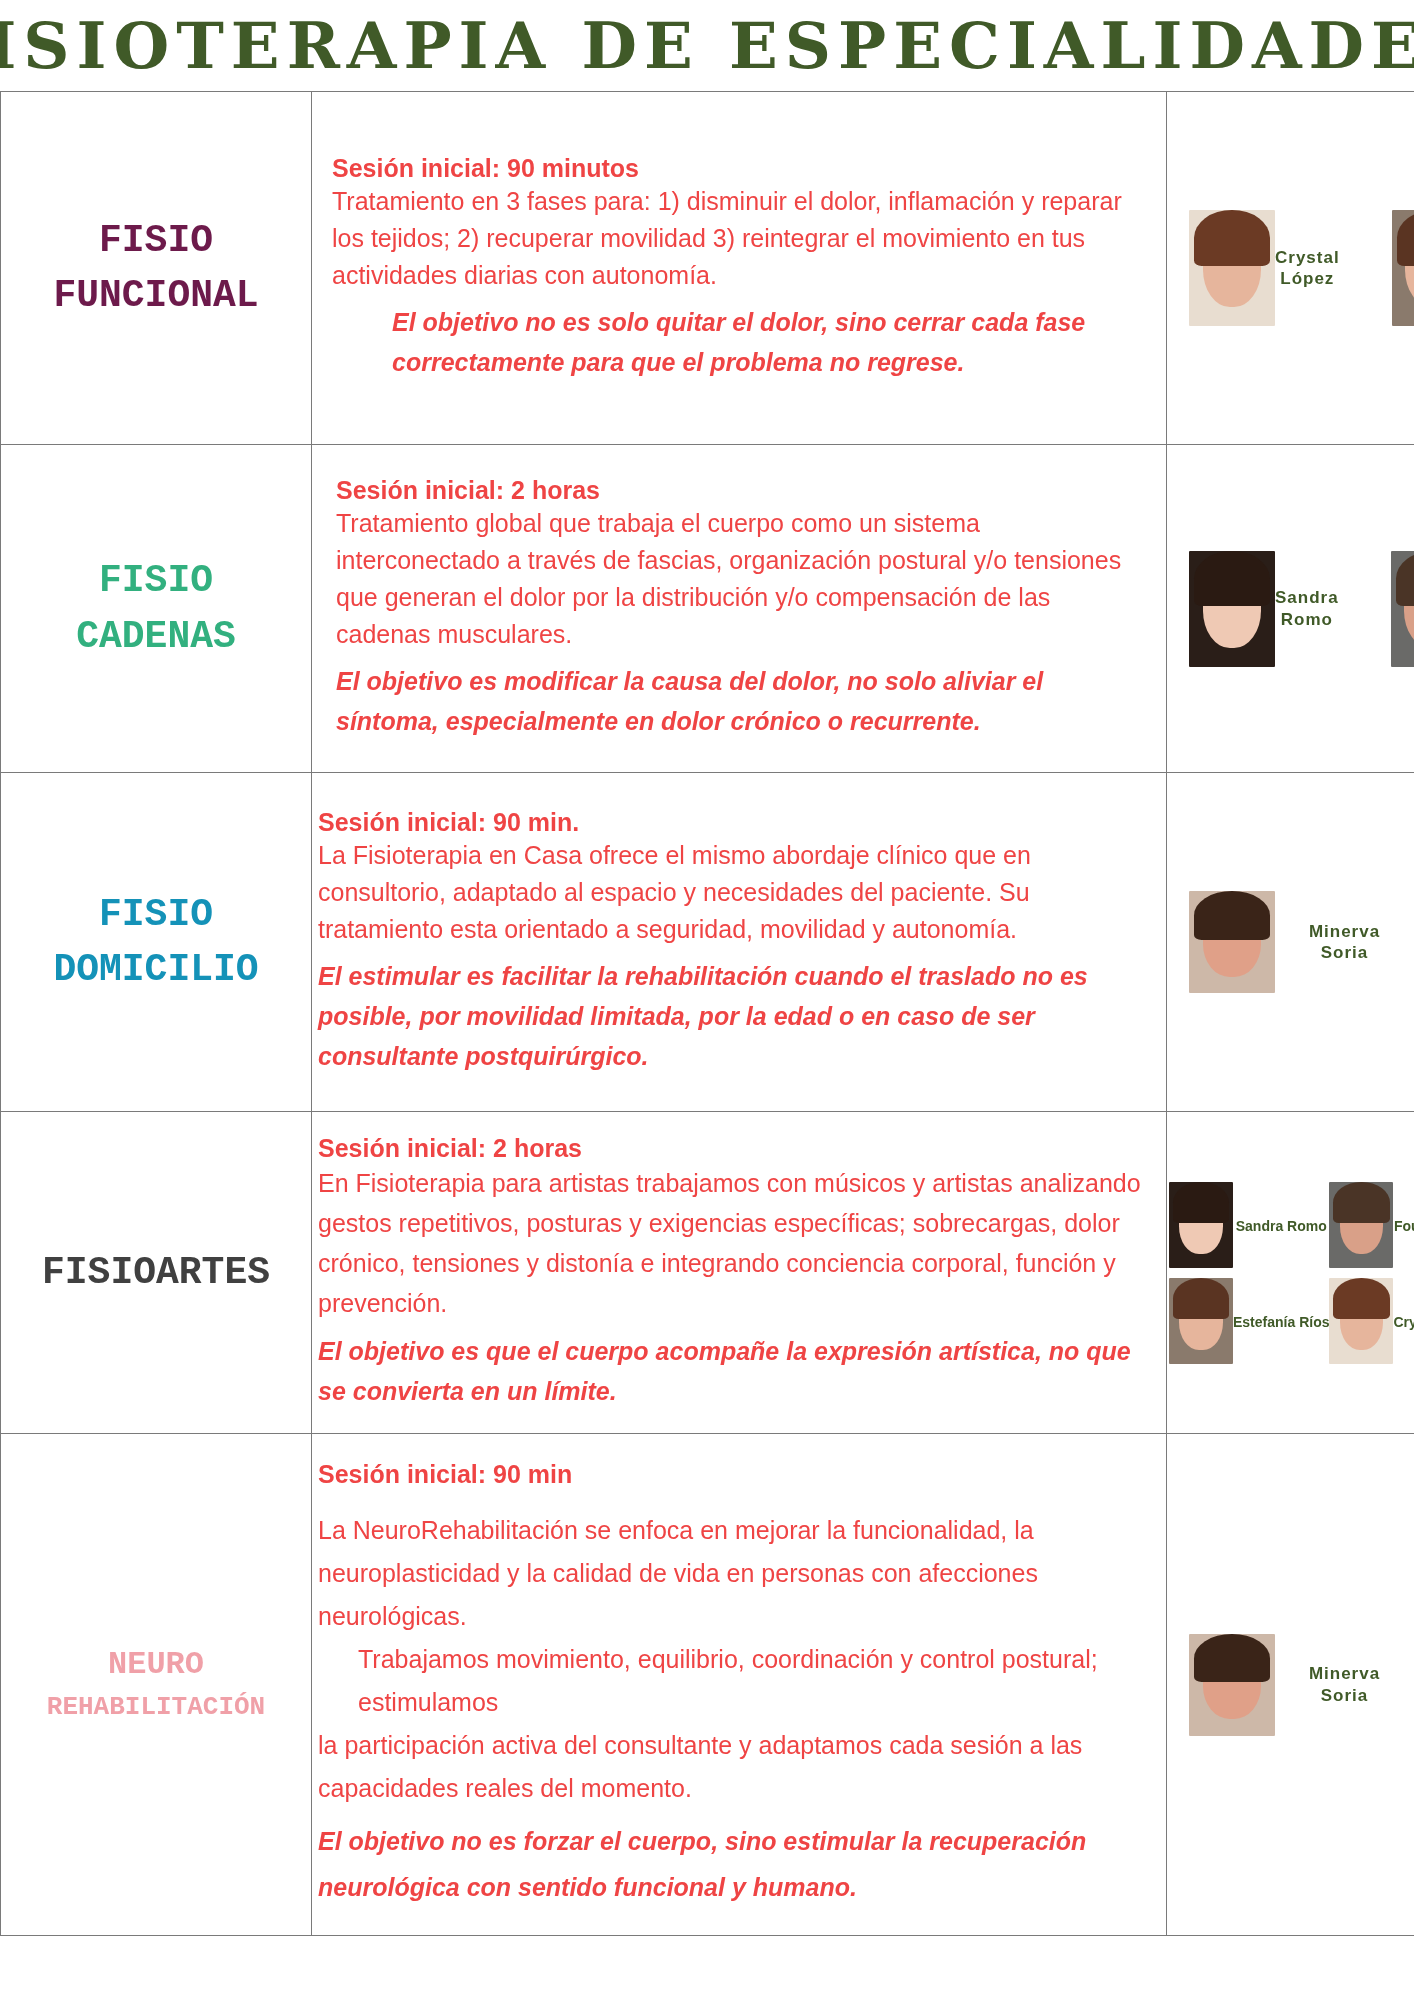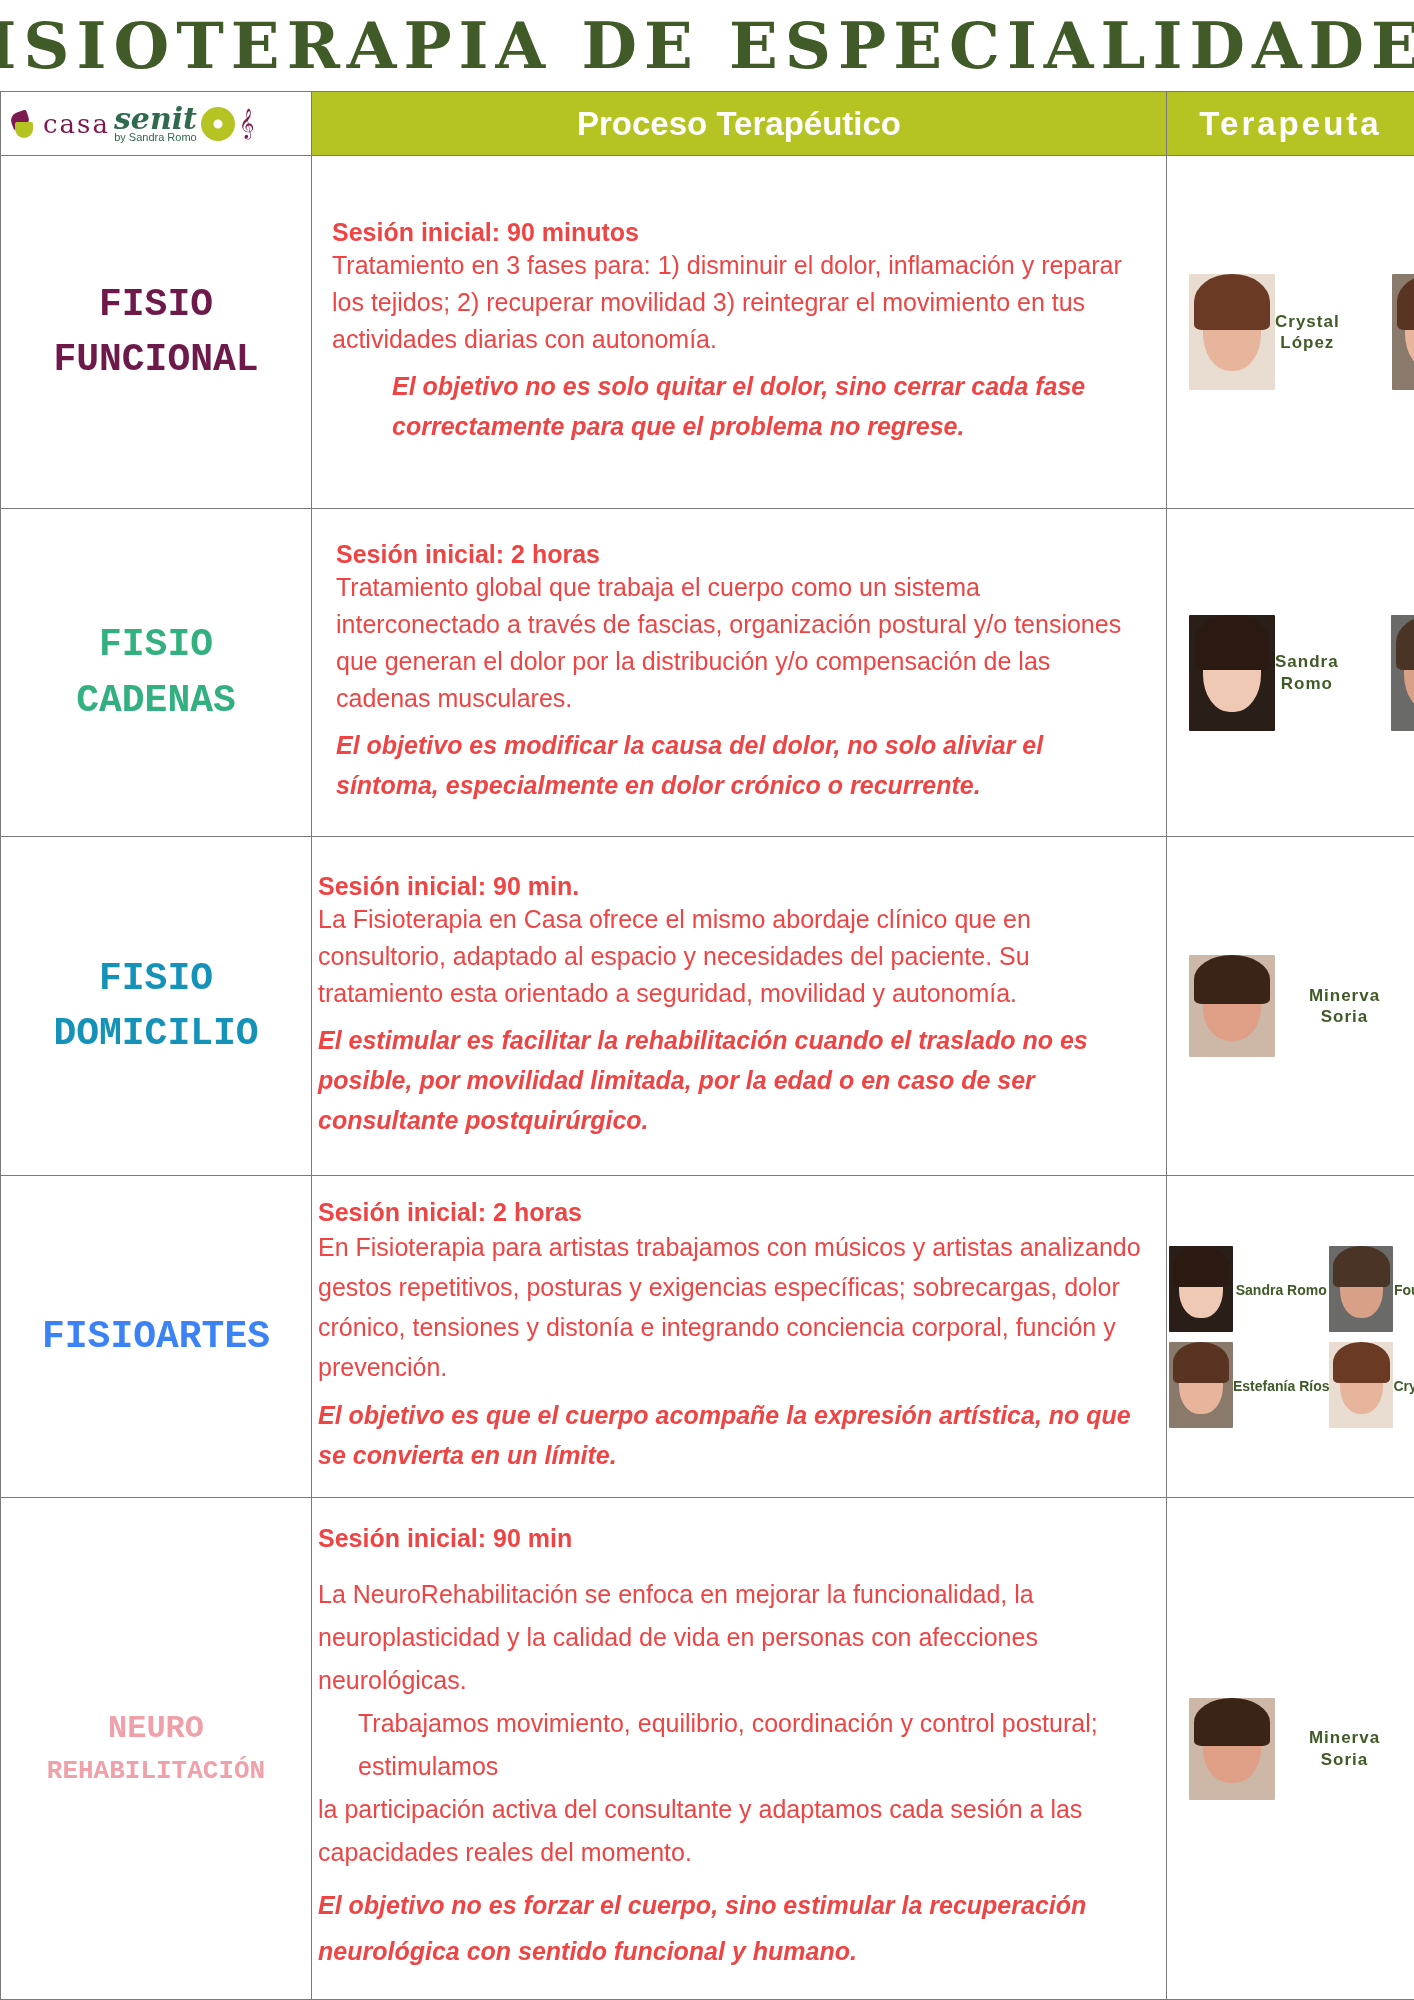--- a/index.html
+++ b/index.html
@@ -52,39 +52,20 @@
 
 <div class="page-title">FISIOTERAPIA DE ESPECIALIDADES</div>
 
 <table class="grid">
   <colgroup>
       <col class="c1">
       <col class="c2">
       <col class="c3">
     </colgroup>
   <tbody>
-      <tr class="head-row">
-    <td class="logo-cell">
-      <div class="logo">
-        <div class="mask">
-              <div class="a"></div>
-              <div class="b"></div>
-            </div>
-        <span class="casa">casa</span>
-        <div class="senit-wrap">
-          <span class="senit">senit</span>
-          <span class="by">by Sandra Romo</span>
-        </div>
-        <div class="emblem"></div>
-        <span class="clef">𝄞</span>
-      </div>
-    </td>
-    <td class="head-green">Proceso Terapéutico</td>
-    <td class="head-green therapist">Terapeuta</td>
-  </tr>
 
   <tr style="height:353px">
     <td>
       <div class="svc-name" style="color:#6d1a4b">
         <div>FISIO</div>
         <div>FUNCIONAL</div>
       </div>
     </td>
     <td>
       <div class="desc" style="padding:0 20px">
@@ -184,21 +165,21 @@
                 <div>Minerva</div>
                 <div>Soria</div>
               </div>
         </div>
       </div>
     </td>
   </tr>
 
   <tr style="height:322px">
     <td>
-      <div class="svc-name" style="color:#3b82f6">
+      <div class="svc-name" style="color:#404040">
         <div>FISIOARTES</div>
       </div>
     </td>
     <td>
       <div class="desc">
         <span class="session">Sesión inicial: 2 horas</span>
         <span class="body" style="line-height:40px">En Fisioterapia para artistas trabajamos con músicos y artistas analizando gestos repetitivos, posturas y exigencias específicas; sobrecargas, dolor crónico, tensiones y distonía e integrando conciencia corporal, función y prevención.</span>
         <span class="goal">El objetivo es que el cuerpo acompañe la expresión artística, no que se convierta en un límite.</span>
       </div>
     </td>

